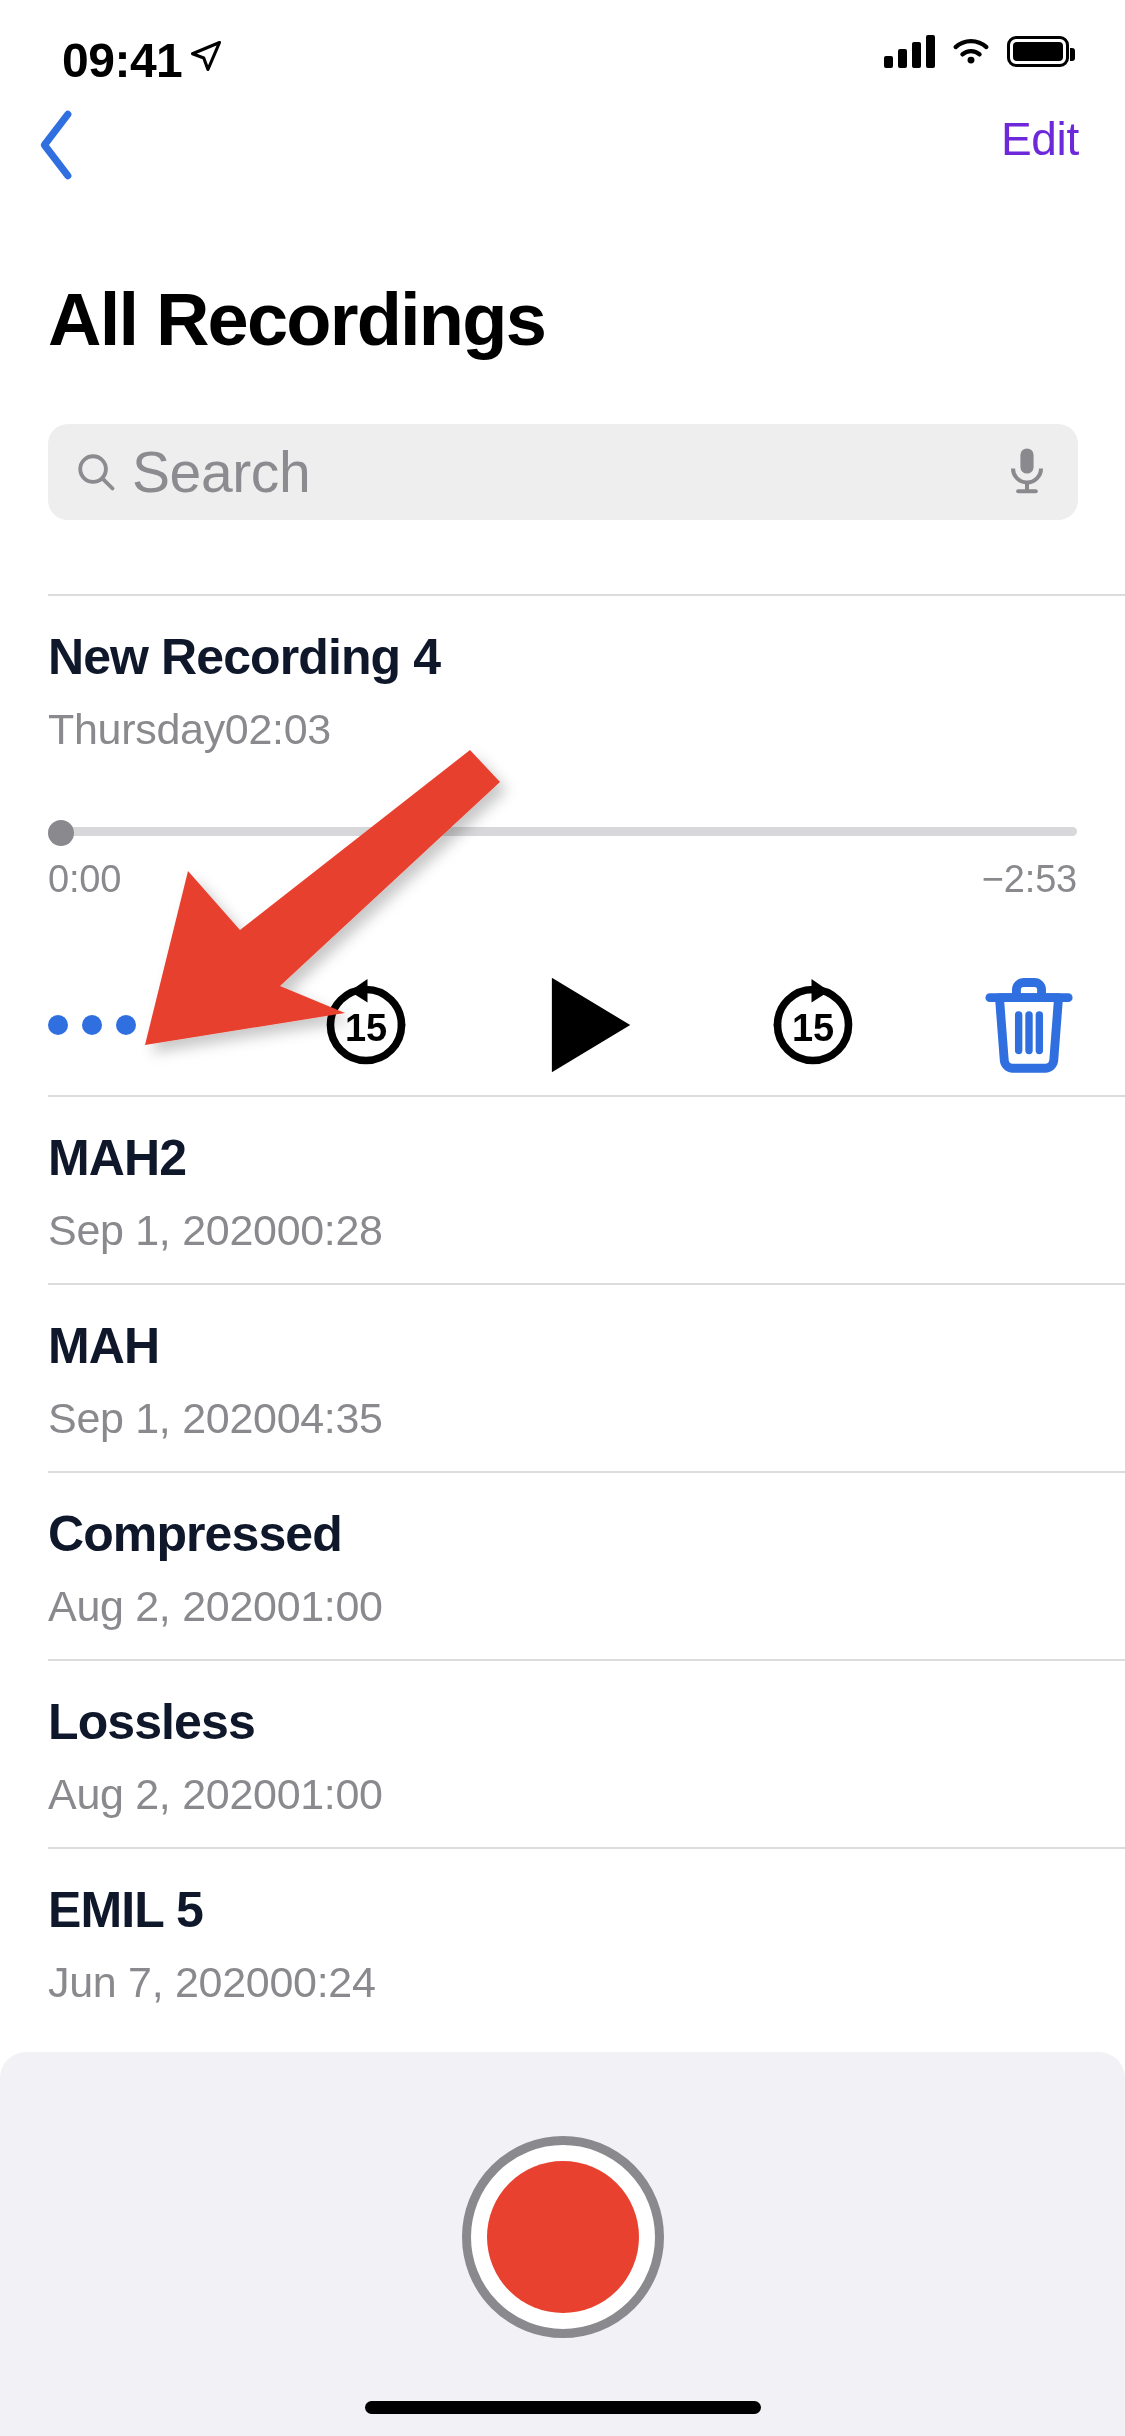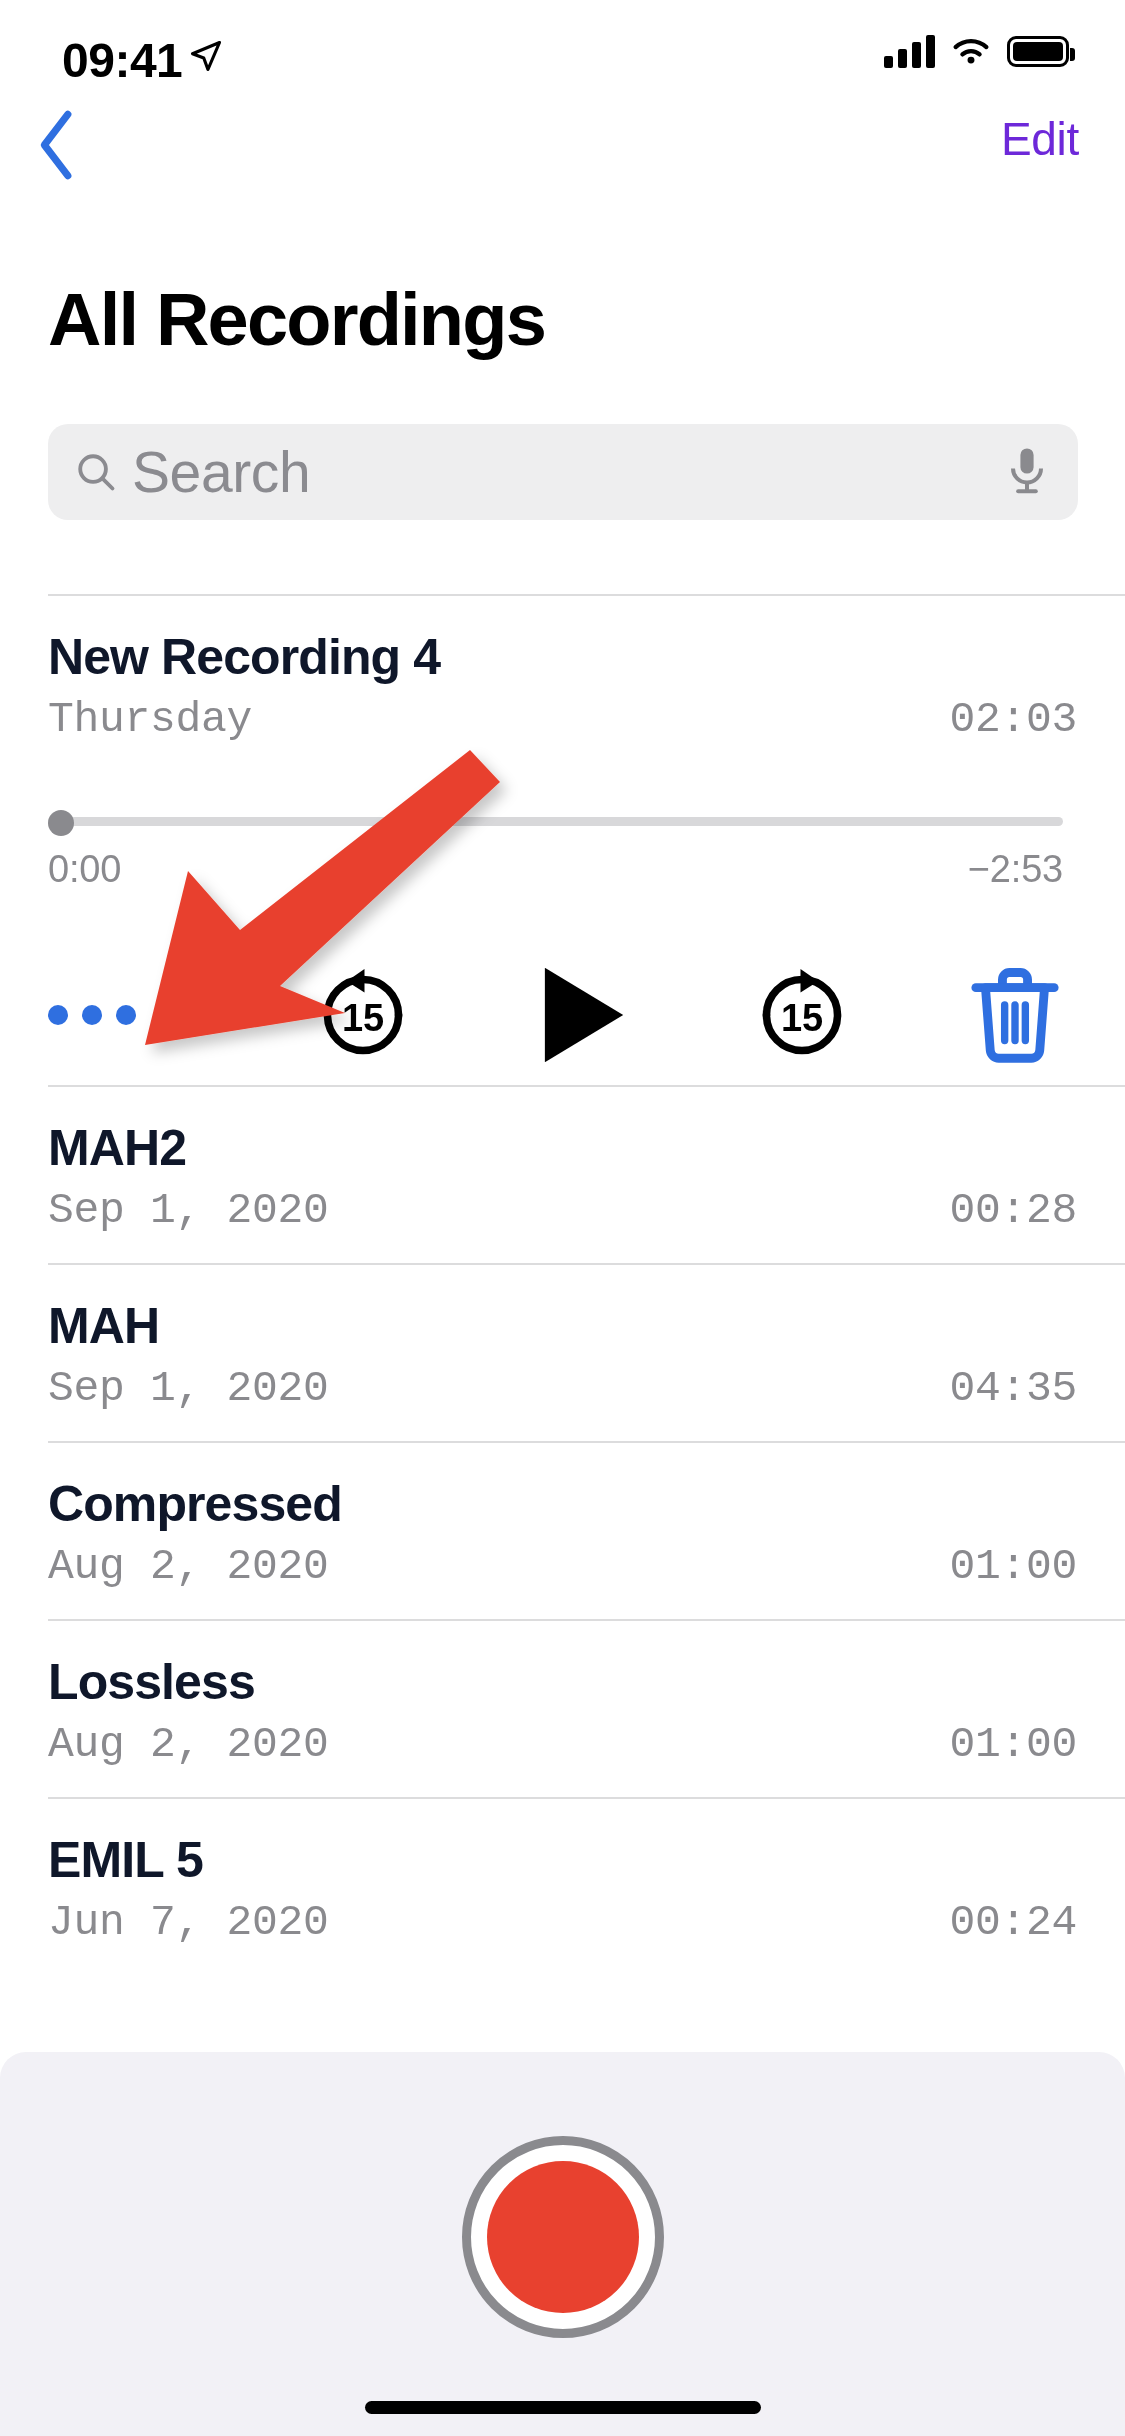--- a/index.html
+++ b/index.html
@@ -70,28 +70,28 @@
   
   .list { position:absolute; left:0; top:594px; width:1125px; }
   .divider { height:2px; background:#dcdcdd; margin-left:48px; }
 
   .row { position:relative; padding:34px 48px 28px 48px; }
   .row-title {
     font-size:50px; font-weight:700; color:#0f172a; letter-spacing:-0.9px;
     line-height:1.1;
   }
   .row-sub {
-    margin-top:10px;
-    display:flex; align-items:baseline; justify-content:space-between;font-family:Liberation Mono, monospace;
+    margin-top:20px;
+    display:flex; align-items:baseline; 
   }
   .row-date { font-size:43px; color:#8a8a8e; letter-spacing:-0.3px; }
   .row-dur  { font-size:43px; color:#8a8a8e; letter-spacing:-0.3px; }
 
   
-  .player { padding:0 62px 0 48px; }
+  .player { padding:0 48px 0 48px; }
   .scrub { position:relative; margin-top:38px; height:22px; }
   .scrub-track {
     position:absolute; left:0; right:0; top:7px; height:9px;
     background:#d8d8da; border-radius:5px;
   }
   .scrub-thumb {
     position:absolute; left:0; top:0; width:26px; height:26px;
     background:#8a8a8e; border-radius:50%;
   }
   .scrub-times {

